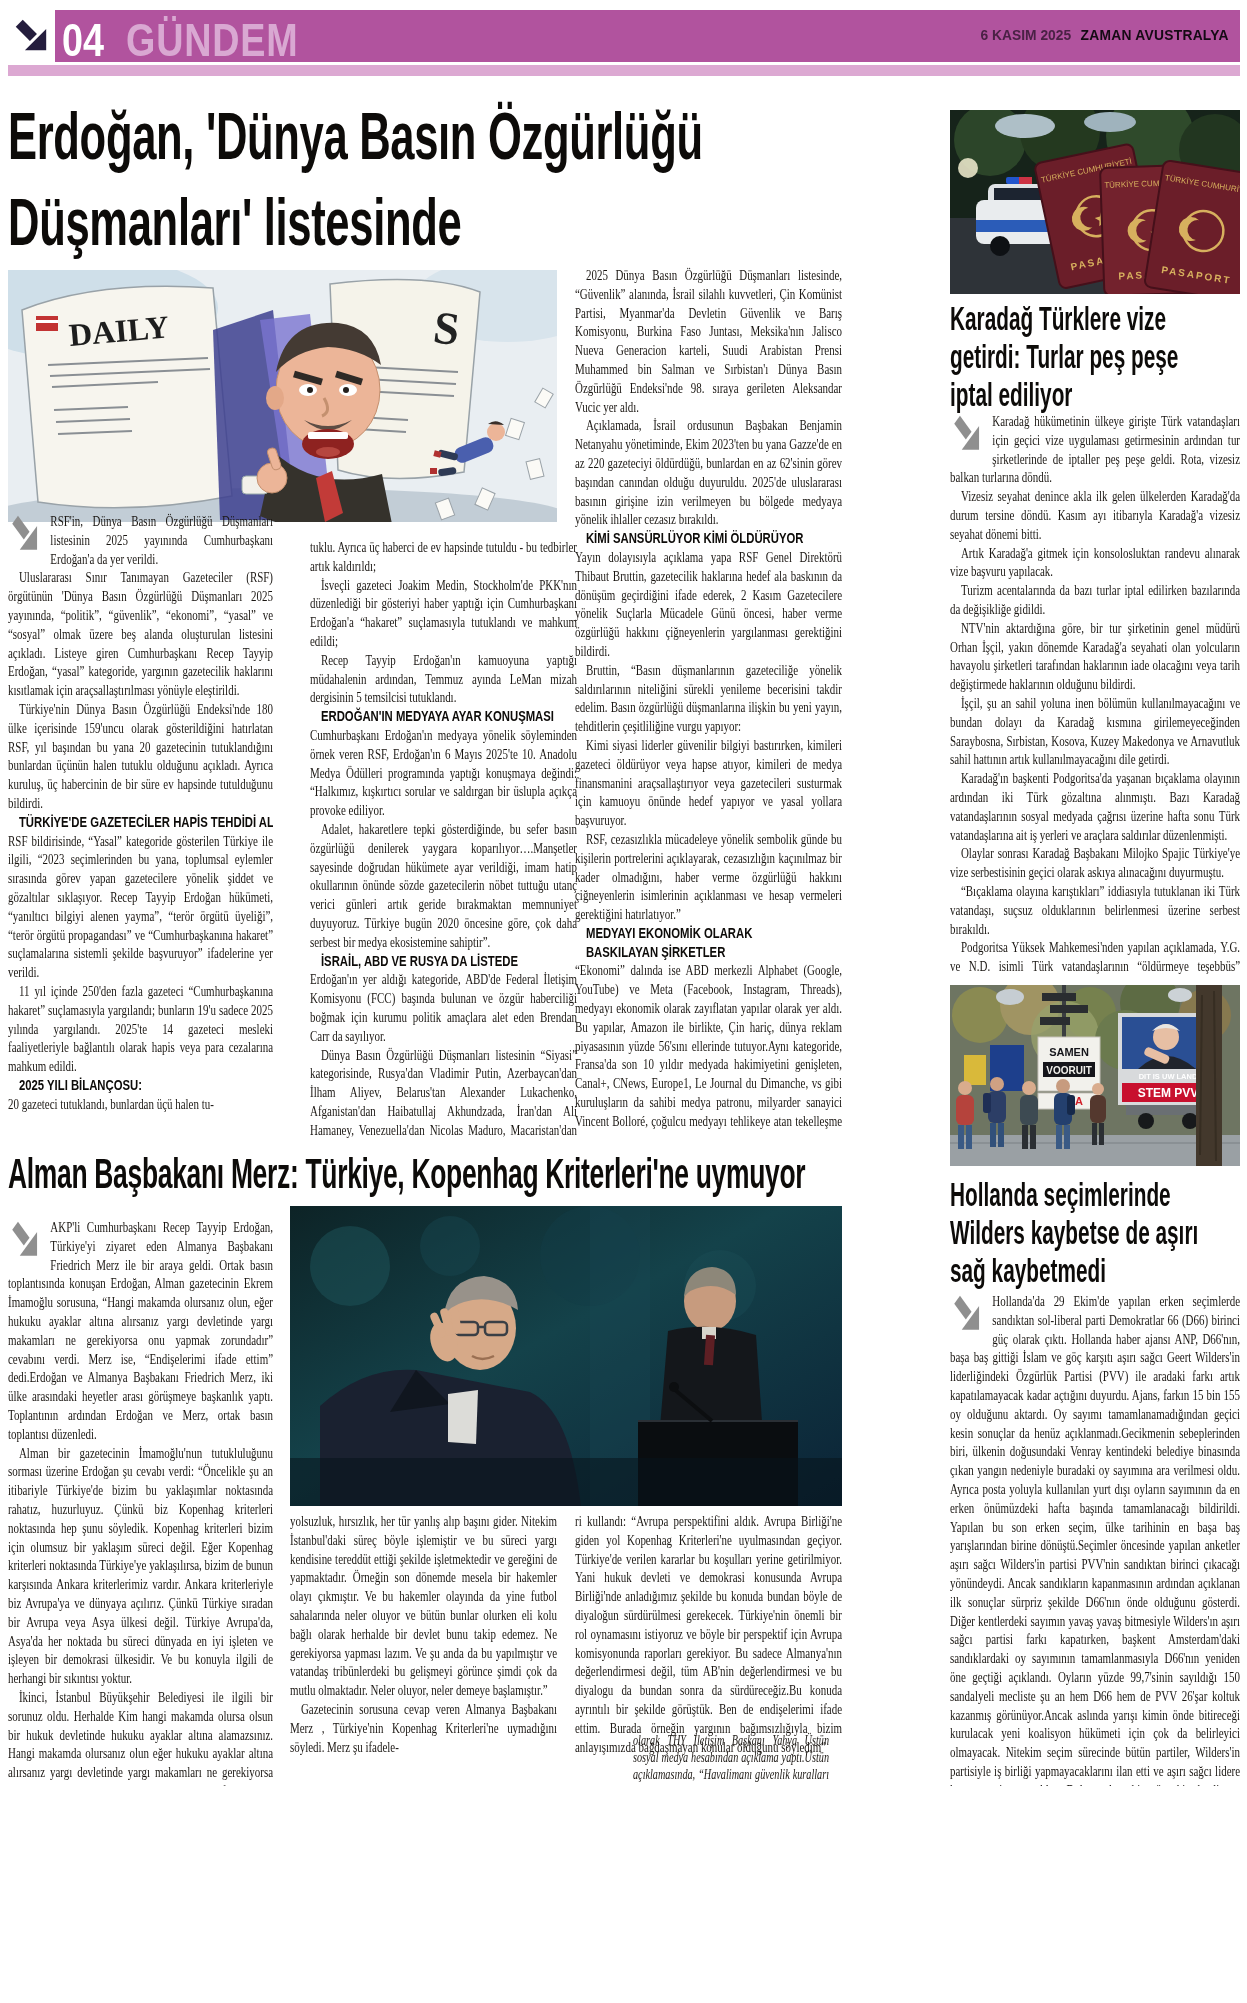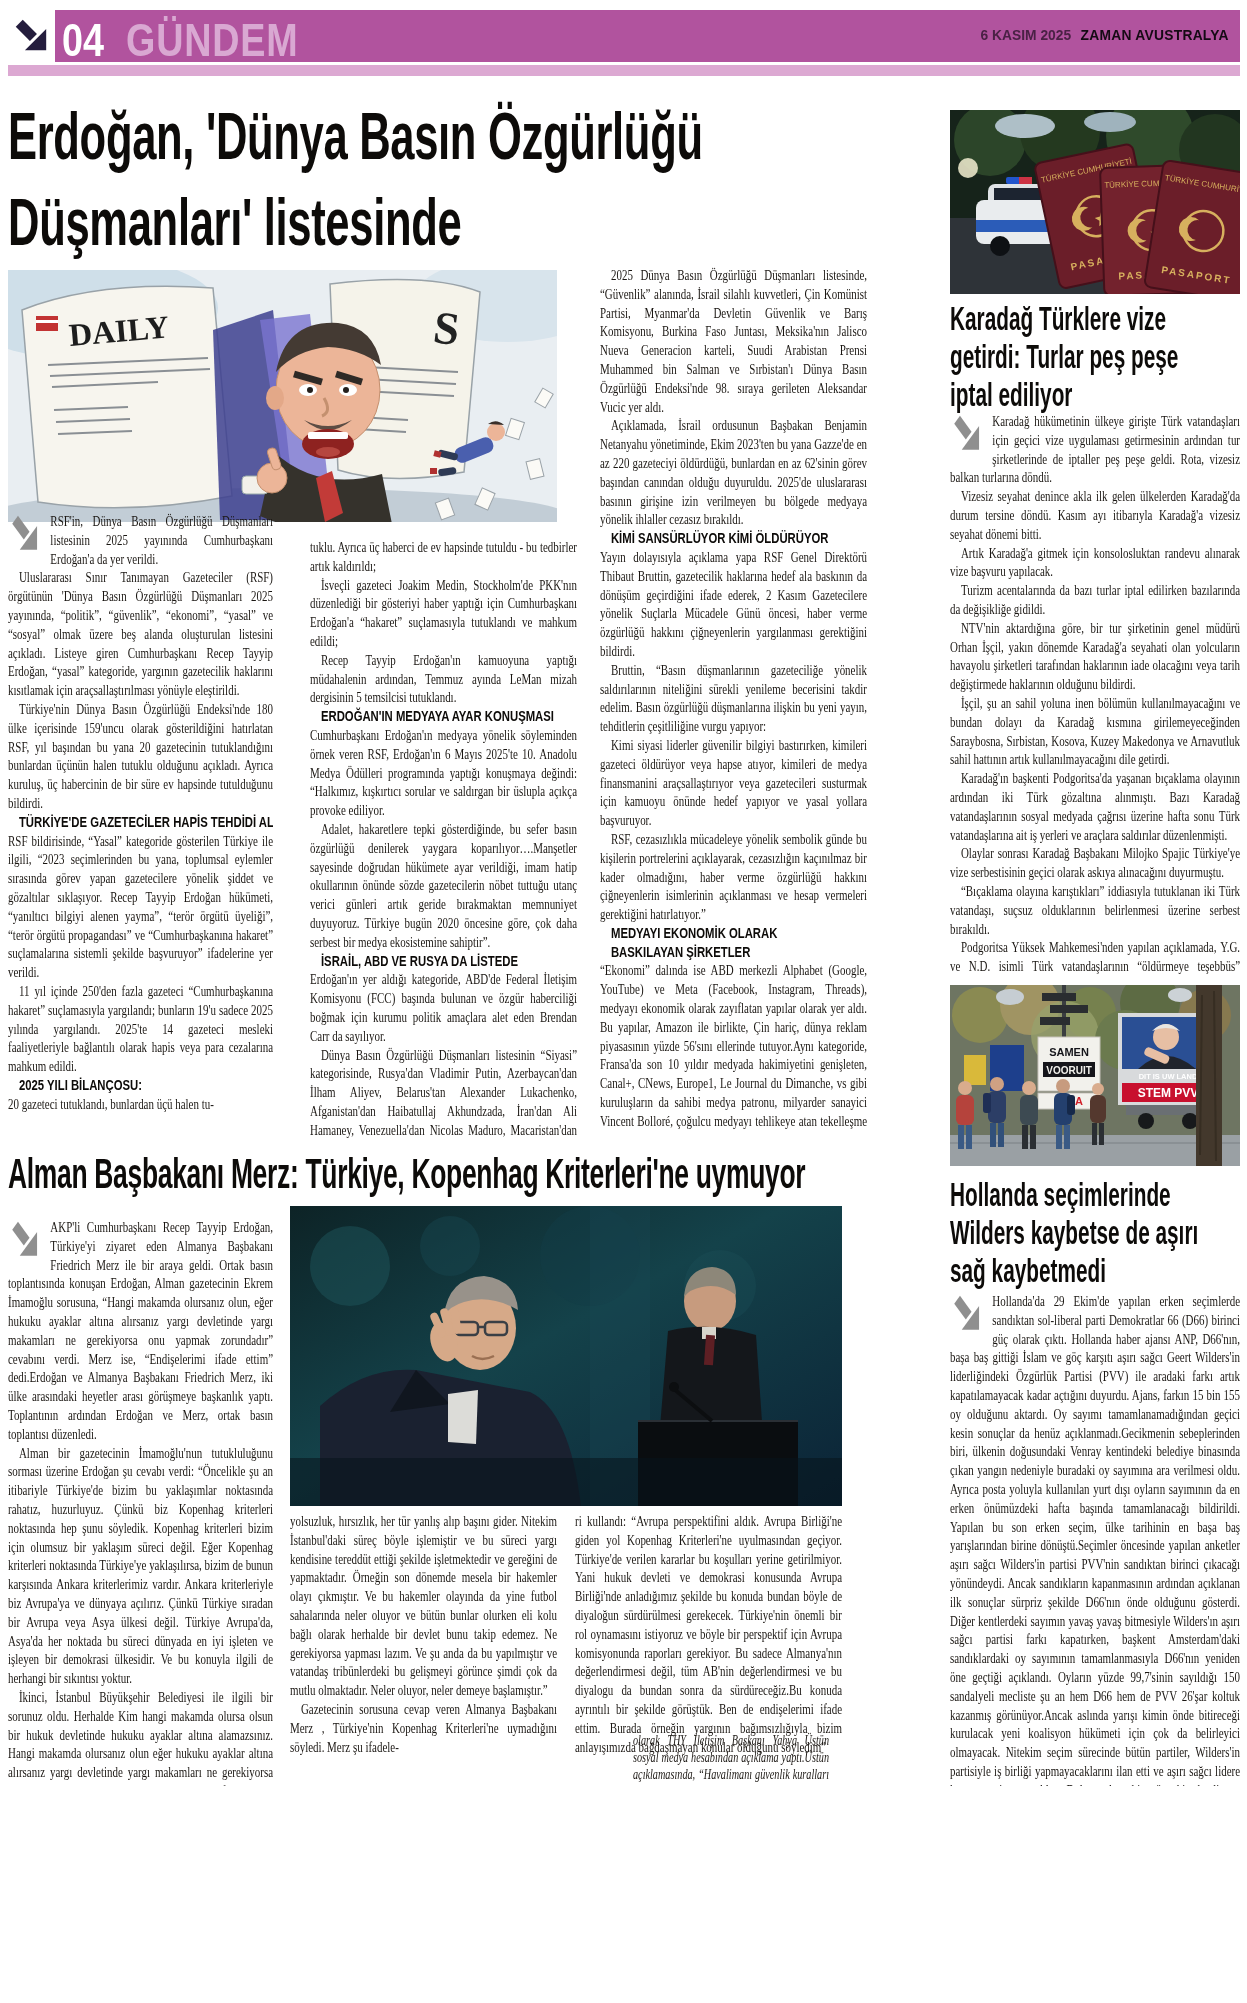--- a/index.html
+++ b/index.html
@@ -165,21 +165,21 @@
       <p>Recep Tayyip Erdoğan'ın kamuoyuna yaptığı müdahalenin ardından, Temmuz ayında LeMan mizah dergisinin 5 temsilcisi tutuklandı.</p>
       <p class="sh">ERDOĞAN'IN MEDYAYA AYAR KONUŞMASI</p>
       <p class="ni">Cumhurbaşkanı Erdoğan'ın medyaya yönelik söyleminden örnek veren RSF, Erdoğan'ın 6 Mayıs 2025'te 10. Anadolu Medya Ödülleri programında yaptığı konuşmaya değindi: “Halkımız, kışkırtıcı sorular ve saldırgan bir üslupla açıkça provoke ediliyor.</p>
       <p>Adalet, hakaretlere tepki gösterdiğinde, bu sefer basın özgürlüğü denilerek yaygara koparılıyor….Manşetler sayesinde doğrudan hükümete ayar verildiği, imam hatip okullarının önünde sözde gazetecilerin nöbet tuttuğu utanç verici günleri artık geride bırakmaktan memnuniyet duyuyoruz. Türkiye bugün 2020 öncesine göre, çok daha serbest bir medya ekosistemine sahiptir”.</p>
       <p class="sh">İSRAİL, ABD VE RUSYA DA LİSTEDE</p>
       <p class="ni">Erdoğan'ın yer aldığı kategoride, ABD'de Federal İletişim Komisyonu (FCC) başında bulunan ve özgür haberciliği boğmak için kurumu politik amaçlara alet eden Brendan Carr da sayılıyor.</p>
       <p>Dünya Basın Özgürlüğü Düşmanları listesinin “Siyasi” kategorisinde, Rusya'dan Vladimir Putin, Azerbaycan'dan İlham Aliyev, Belarus'tan Alexander Lukachenko, Afganistan'dan Haibatullaj Akhundzada, İran'dan Ali Hamaney, Venezuella'dan Nicolas Maduro, Macaristan'dan Viktor Orban'ın da adı geçti.</p>
     </div>
   </div>
 
-  <div class="col" style="left:600px;top:266px;width:267px;height:866px;">
+  <div class="col" style="left:575px;top:266px;width:267px;height:866px;">
     <div class="cx">
       <p>2025 Dünya Basın Özgürlüğü Düşmanları listesinde, “Güvenlik” alanında, İsrail silahlı kuvvetleri, Çin Komünist Partisi, Myanmar'da Devletin Güvenlik ve Barış Komisyonu, Burkina Faso Juntası, Meksika'nın Jalisco Nueva Generacion karteli, Suudi Arabistan Prensi Muhammed bin Salman ve Sırbistan'ı Dünya Basın Özgürlüğü Endeksi'nde 98. sıraya gerileten Aleksandar Vucic yer aldı.</p>
       <p>Açıklamada, İsrail ordusunun Başbakan Benjamin Netanyahu yönetiminde, Ekim 2023'ten bu yana Gazze'de en az 220 gazeteciyi öldürdüğü, bunlardan en az 62'sinin görev başından canından olduğu duyuruldu. 2025'de uluslararası basının girişine izin verilmeyen bu bölgede medyaya yönelik ihlaller cezasız bırakıldı.</p>
       <p class="sh">KİMİ SANSÜRLÜYOR KİMİ ÖLDÜRÜYOR</p>
       <p class="ni">Yayın dolayısıyla açıklama yapa RSF Genel Direktörü Thibaut Bruttin, gazetecilik haklarına hedef ala baskının da dönüşüm geçirdiğini ifade ederek, 2 Kasım Gazetecilere yönelik Suçlarla Mücadele Günü öncesi, haber verme özgürlüğü hakkını çiğneyenlerin yargılanması gerektiğini bildirdi.</p>
       <p>Bruttin, “Basın düşmanlarının gazeteciliğe yönelik saldırılarının niteliğini sürekli yenileme becerisini takdir edelim. Basın özgürlüğü düşmanlarına ilişkin bu yeni yayın, tehditlerin çeşitliliğine vurgu yapıyor:</p>
       <p>Kimi siyasi liderler güvenilir bilgiyi bastırırken, kimileri gazeteci öldürüyor veya hapse atıyor, kimileri de medya finansmanini araçsallaştırıyor veya gazetecileri susturmak için kamuoyu önünde hedef yapıyor ve yasal yollara başvuruyor.</p>
       <p>RSF, cezasızlıkla mücadeleye yönelik sembolik günde bu kişilerin portrelerini açıklayarak, cezasızlığın kaçınılmaz bir kader olmadığını, haber verme özgürlüğü hakkını çiğneyenlerin isimlerinin açıklanması ve hesap vermeleri gerektiğini hatırlatıyor.”</p>
       <p class="sh" style="margin-bottom:0;">MEDYAYI EKONOMİK OLARAK</p>
       <p class="sh" style="margin-top:0;">BASKILAYAN ŞİRKETLER</p>

